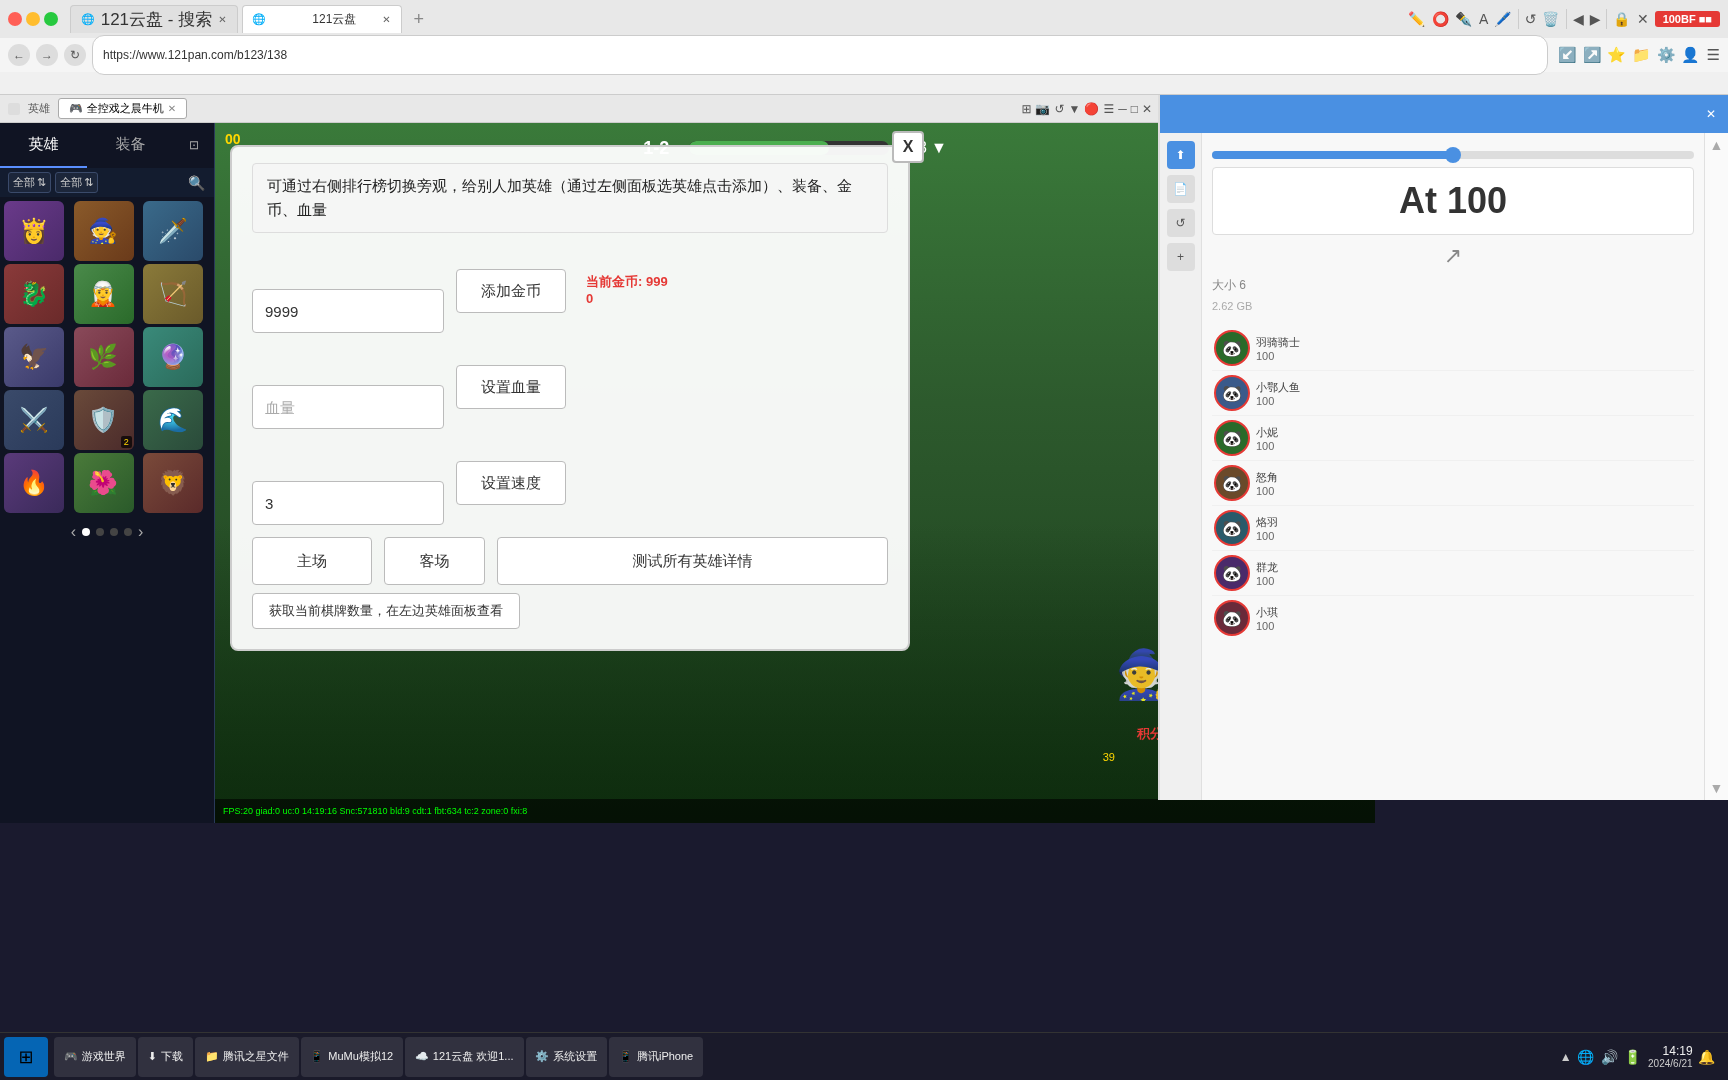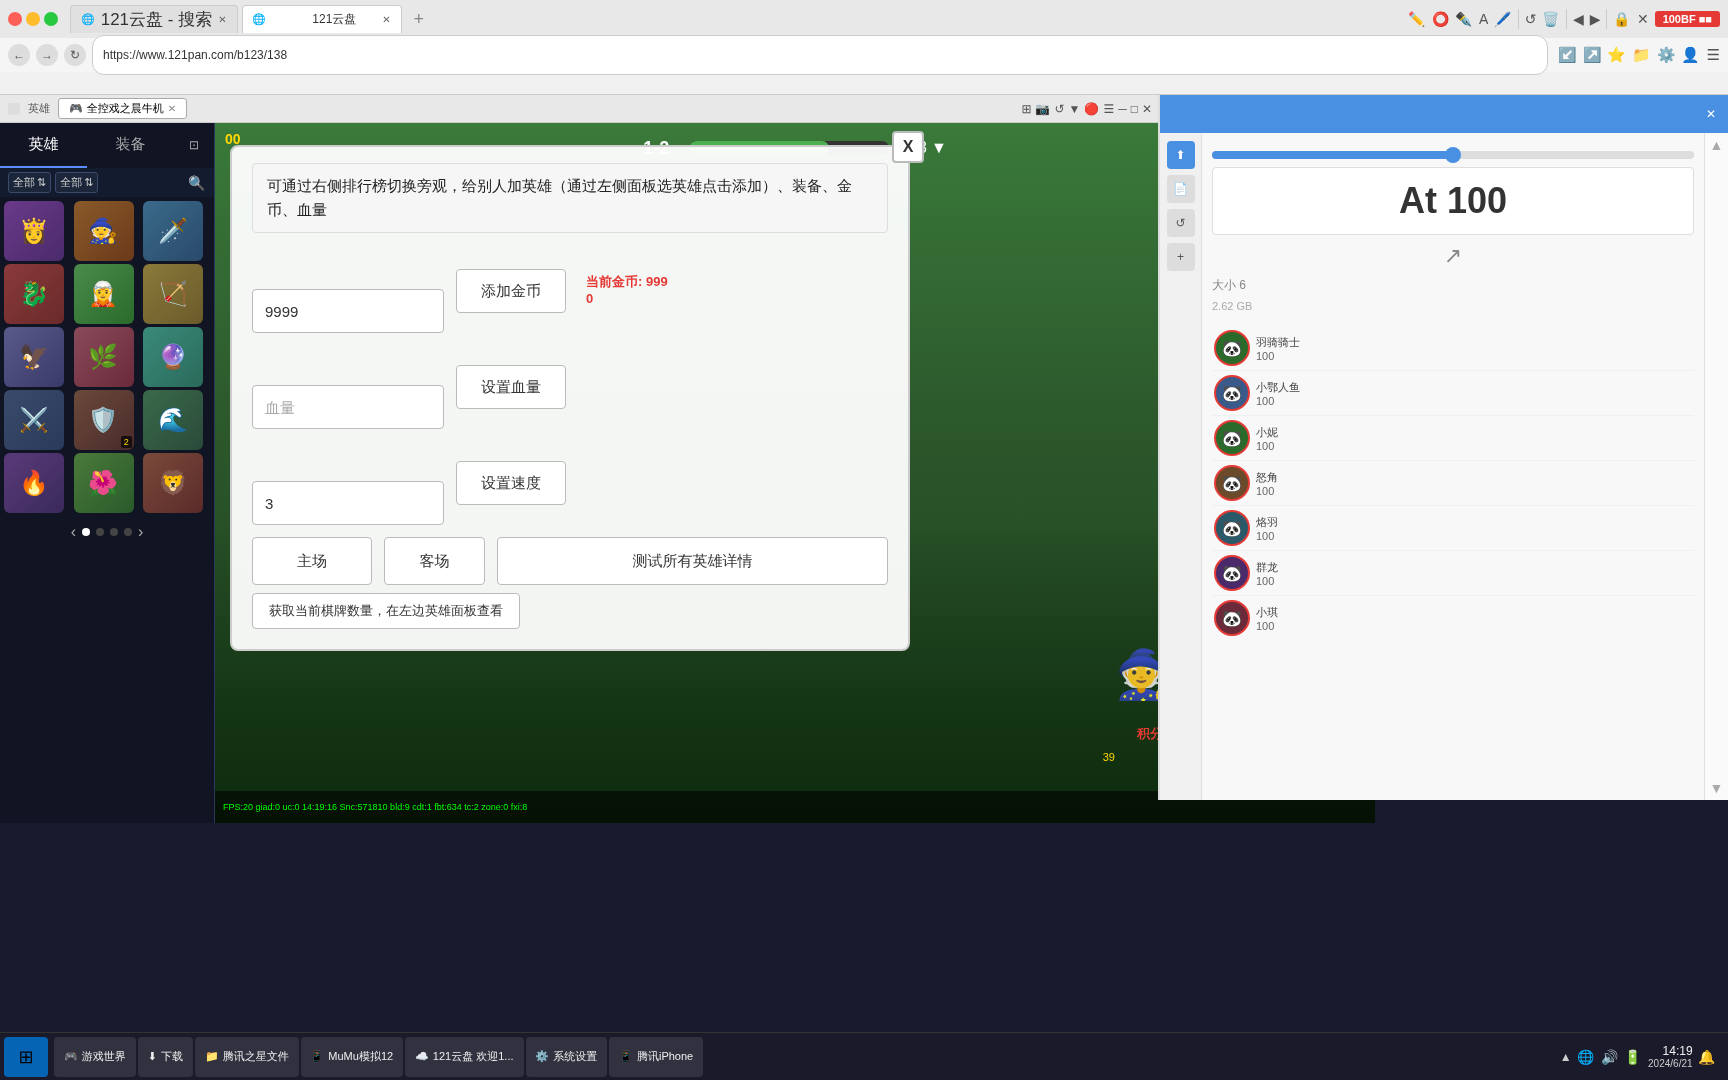--- a/index.html
+++ b/index.html
@@ -620,21 +620,21 @@
     <div style="width:56px;height:56px;border-radius:50%;background:#2d6a2d;border:3px solid #ffd700;display:flex;align-items:center;justify-content:center;font-size:24px;">🐼</div>
   </div>
 
   <div style="position:absolute;bottom:0;left:0;right:0;height:300px;background:linear-gradient(180deg,transparent,rgba(10,40,10,0.8));"></div>
 
   <div style="position:absolute;bottom:120px;right:200px;font-size:48px;opacity:0.9;">🧙</div>
 
   <div style="position:absolute;bottom:80px;right:160px;color:#e53935;font-size:13px;font-weight:bold;">积分赢得性极</div>
   <div style="position:absolute;bottom:60px;right:260px;color:#ffd700;font-size:11px;">39</div>
 
-  <div style="position:absolute;bottom:0;left:0;right:0;height:32px;background:rgba(0,0,0,0.6);display:flex;align-items:center;padding:0 8px;">
+  <div style="position:absolute;bottom:0;left:0;right:0;height:24px;background:rgba(0,0,0,0.6);display:flex;align-items:center;padding:0 8px;">
     <span style="color:#0f0;font-size:9px;">FPS:20 giad:0 uc:0 14:19:16 Snc:571810 bld:9 cdt:1 fbt:634 tc:2 zone:0 fxi:8</span>
   </div>
 </div>
 
 <div class="cheat-dialog">
   <div class="dialog-close-btn">X</div>
   <div class="dialog-description">可通过右侧排行榜切换旁观，给别人加英雄（通过左侧面板选英雄点击添加）、装备、金币、血量</div>
 
   
   <div class="dialog-row">

